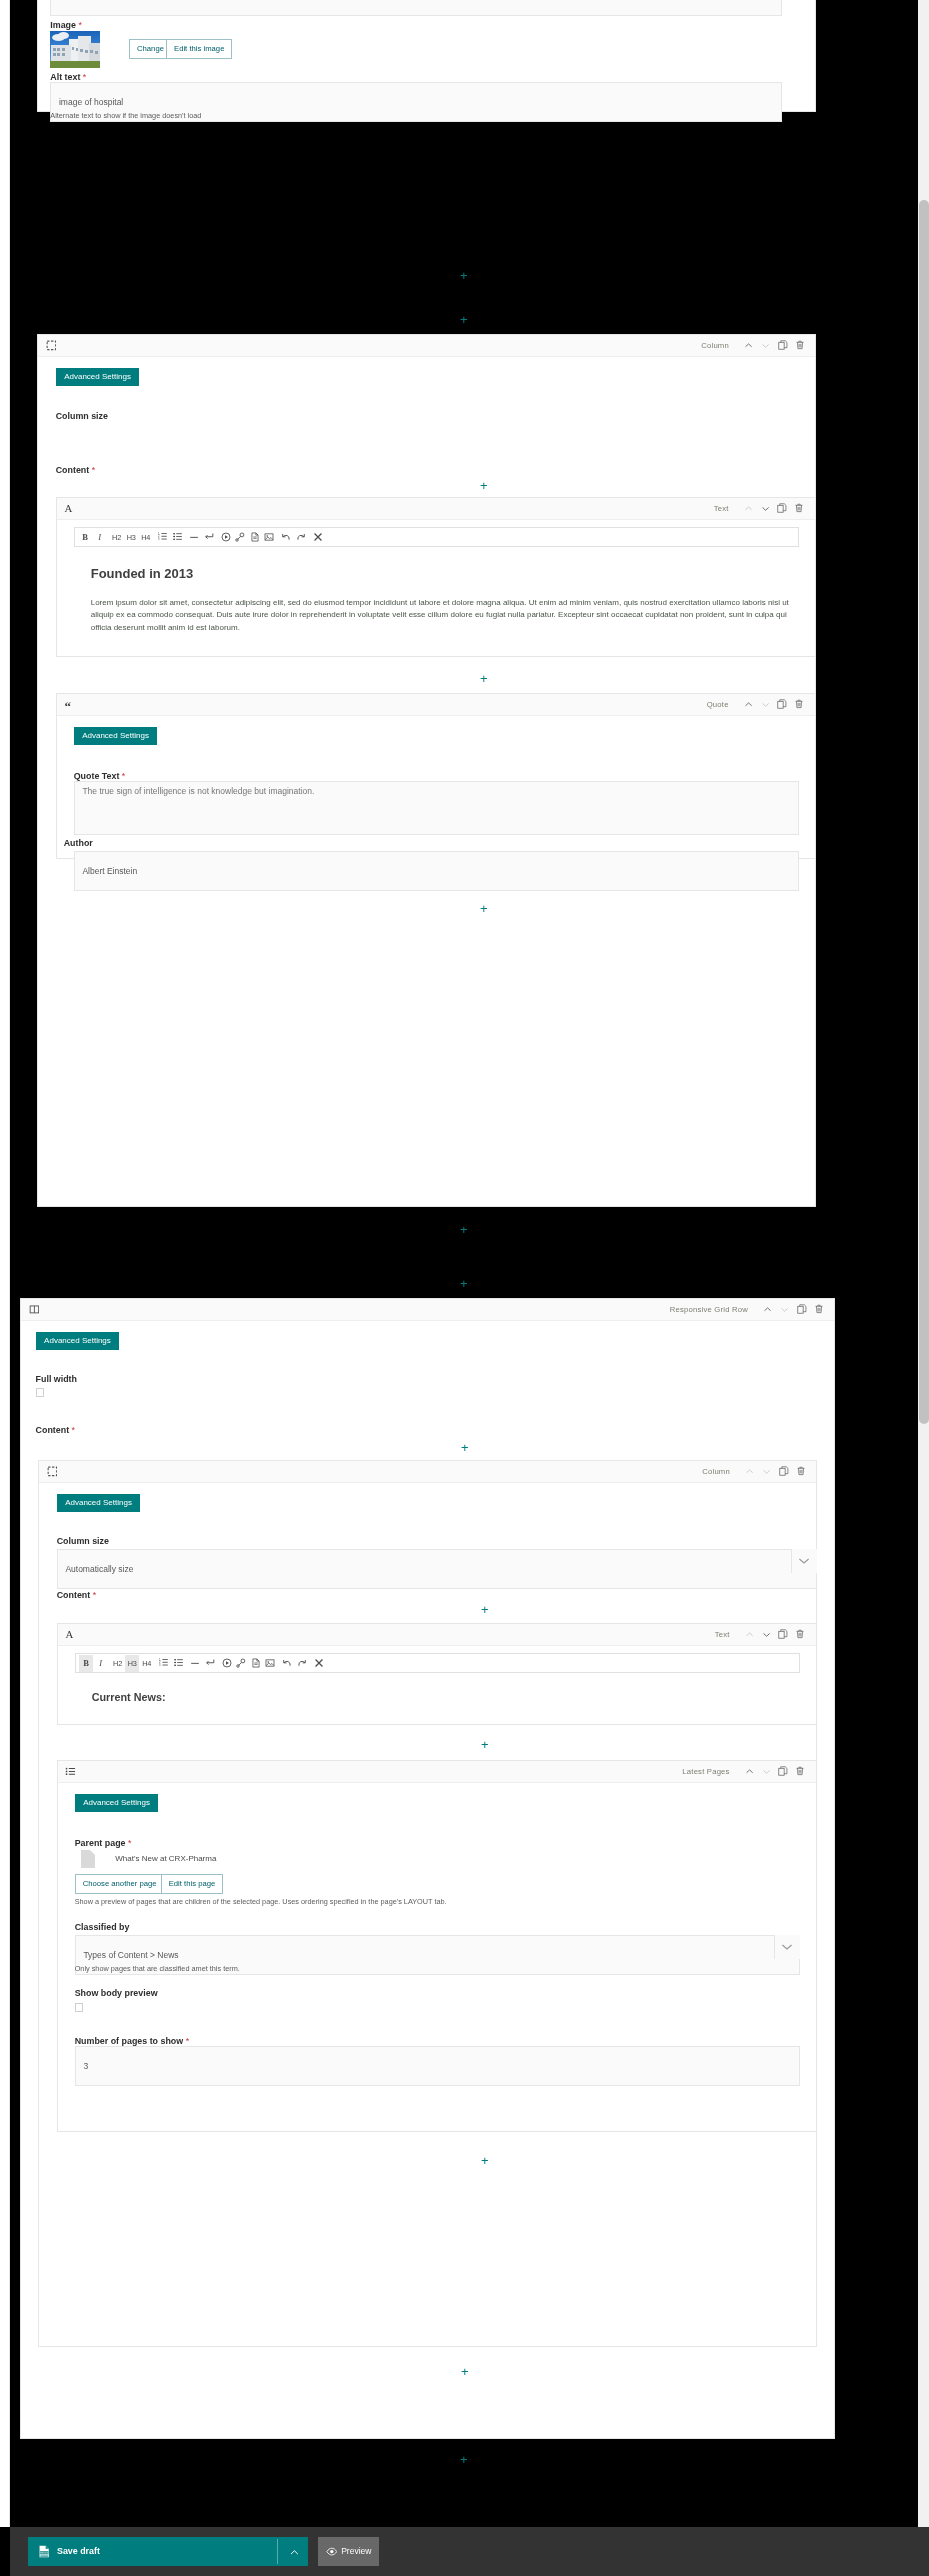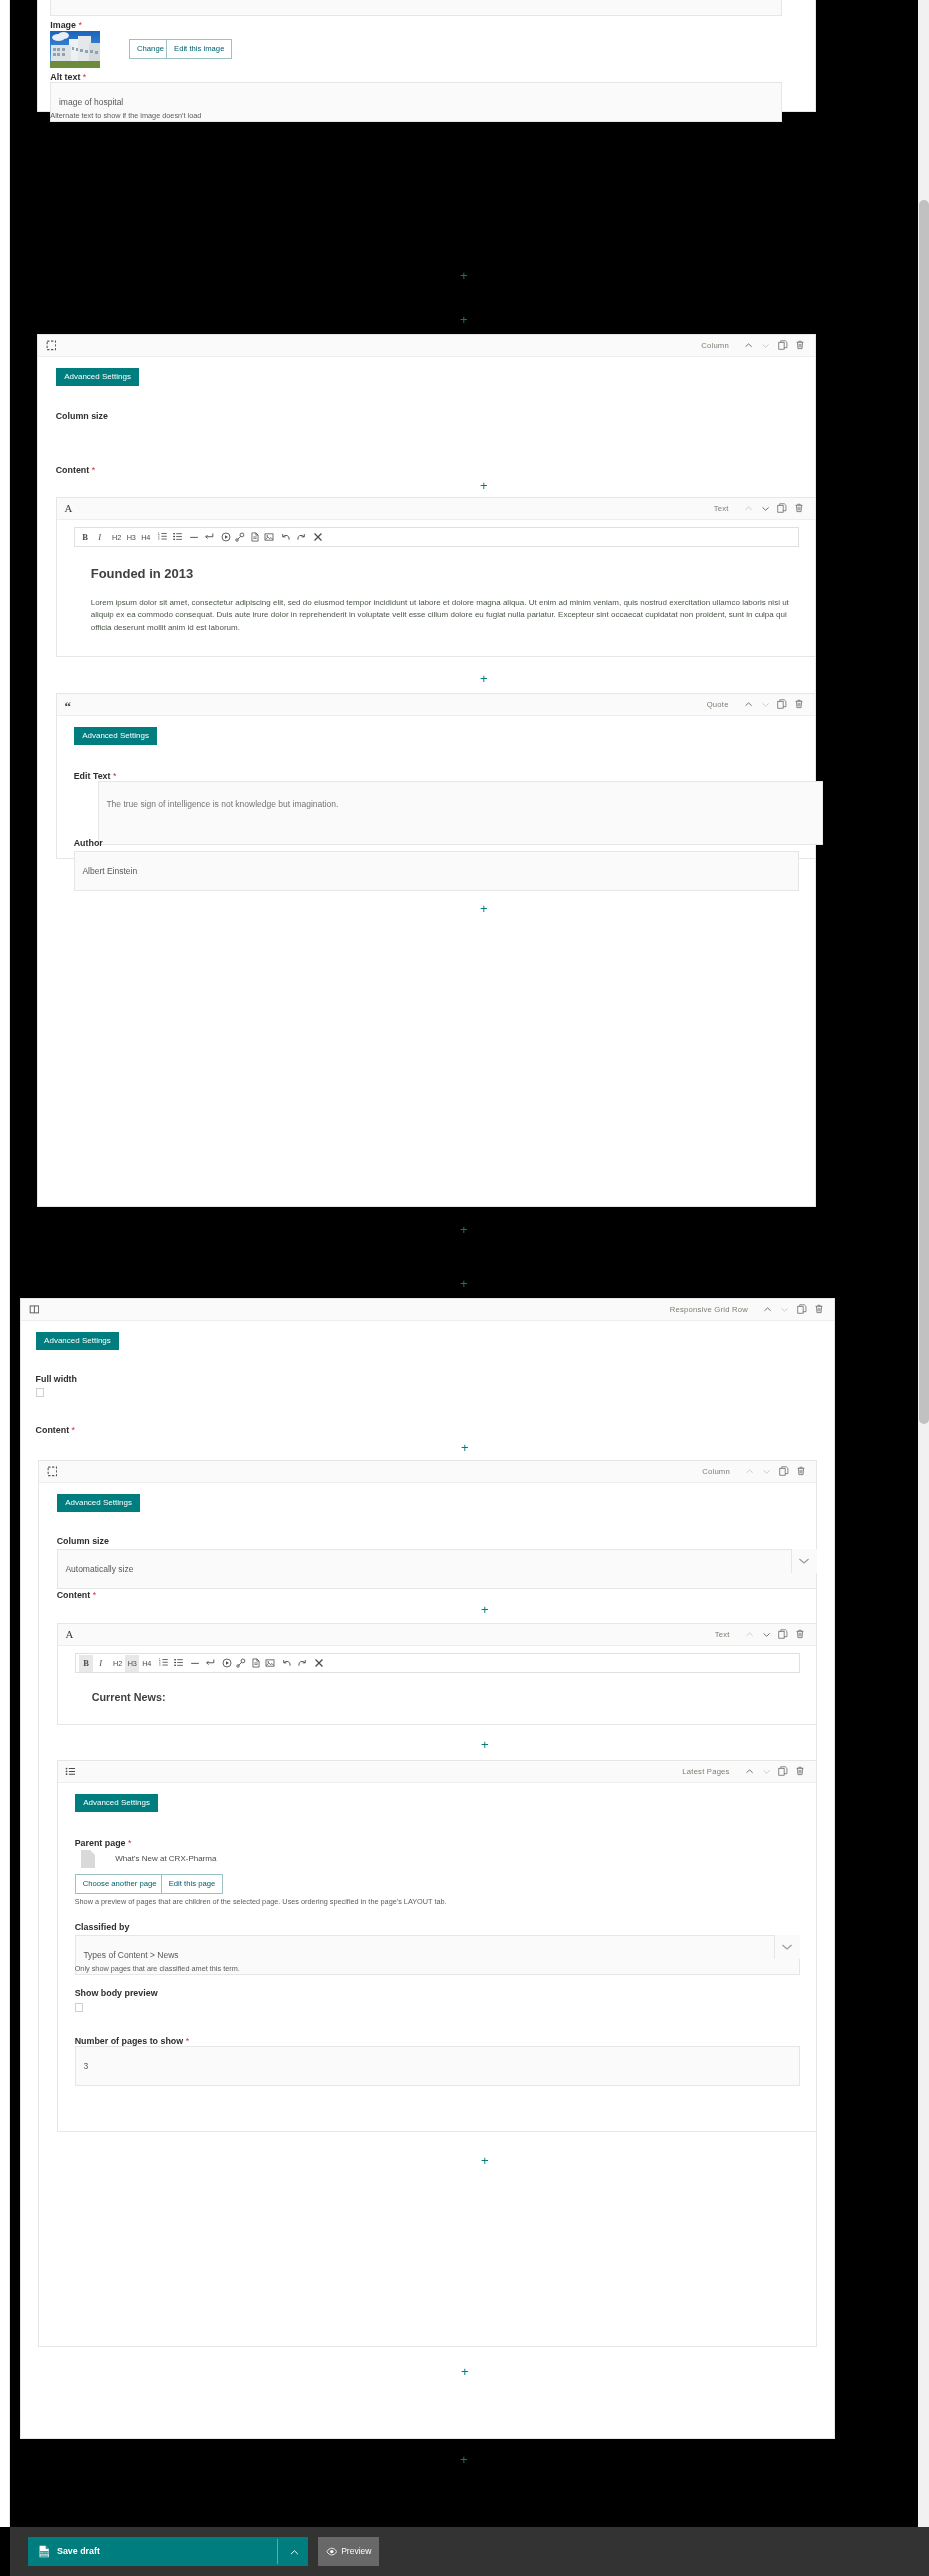--- a/index.html
+++ b/index.html
@@ -35,21 +35,21 @@
   
   .fld-label { font-size: 8.9px; font-weight: bold; color: #2d2d2d; display: block; }
   .req { color: #cd3238; font-weight: normal; }
   .help { font-size: 7.3px; color: #5c5c5c; line-height: 1.3; }
 
   .input {
     width: 100%; height: 40px; background: #fafafa; border: 0.8px solid #e6e6e6;
     padding: 0 7.7px; font-size: 8.5px; color: #58585a;
     font-family: "Liberation Sans", sans-serif;
   }
-  .input.ta { height: 64px; padding-top: 17px; resize: none; margin-left: 24px; }
+  .input.ta { height: 54px; padding-top: 4px; resize: none; }
   .select-wrap { position: relative; width: 100%; height: 24px; }
   .select-wrap .input { padding-right: 31px; }
   .sel-arrow {
     position: absolute; right: 0; top: 0; width: 25.4px; height: 24px;
     border-left: 0.8px solid #e6e6e6; background: #fafafa;
     display: flex; align-items: center; justify-content: center; cursor: pointer;
   }
 
   .btn-teal {
     display: inline-block; background: #007d7e; color: #fff;
@@ -361,27 +361,27 @@
             <svg width="10" height="10" viewBox="0 0 13 13">
               <path d="M2 3h9M5 3V1.6h3V3M3.2 3l.6 8.2h5.4L9.8 3" fill="none" stroke="#666" stroke-width="1"></path>
               <path d="M5.2 5v4.6M6.5 5v4.6M7.8 5v4.6" stroke="#666" stroke-width=".8"></path>
             </svg>
           </span>
       </div>
 
       <div class="btn-teal" style="position:absolute; left:17px; top:33px;">Advanced Settings</div>
 
       <div style="position:absolute; left:17px; top:74px;">
-        <span class="fld-label" style="display:inline;"><span>Edit Text</span> <span class="req">*</span></span>
+        <span class="fld-label" style="display:inline;"><span>Quote Text</span> <span class="req">*</span></span>
       </div>
       <div style="position:absolute; left:17px; top:87px; width:725px;">
         <textarea class="input ta" placeholder="The true sign of intelligence is not knowledge but imagination." style=""></textarea>
       </div>
 
-      <div style="position:absolute; left:17px; top:144px;">
+      <div style="position:absolute; left:7px; top:144px;">
         <span class="fld-label">Author</span>
       </div>
       <div style="position:absolute; left:17px; top:157px; width:725px;">
         <input class="input" value="Albert Einstein" style="">
       </div>
     </div>
 
     <div class="plus" style="left:442px; top:567px;">+</div>
   </div>
 

